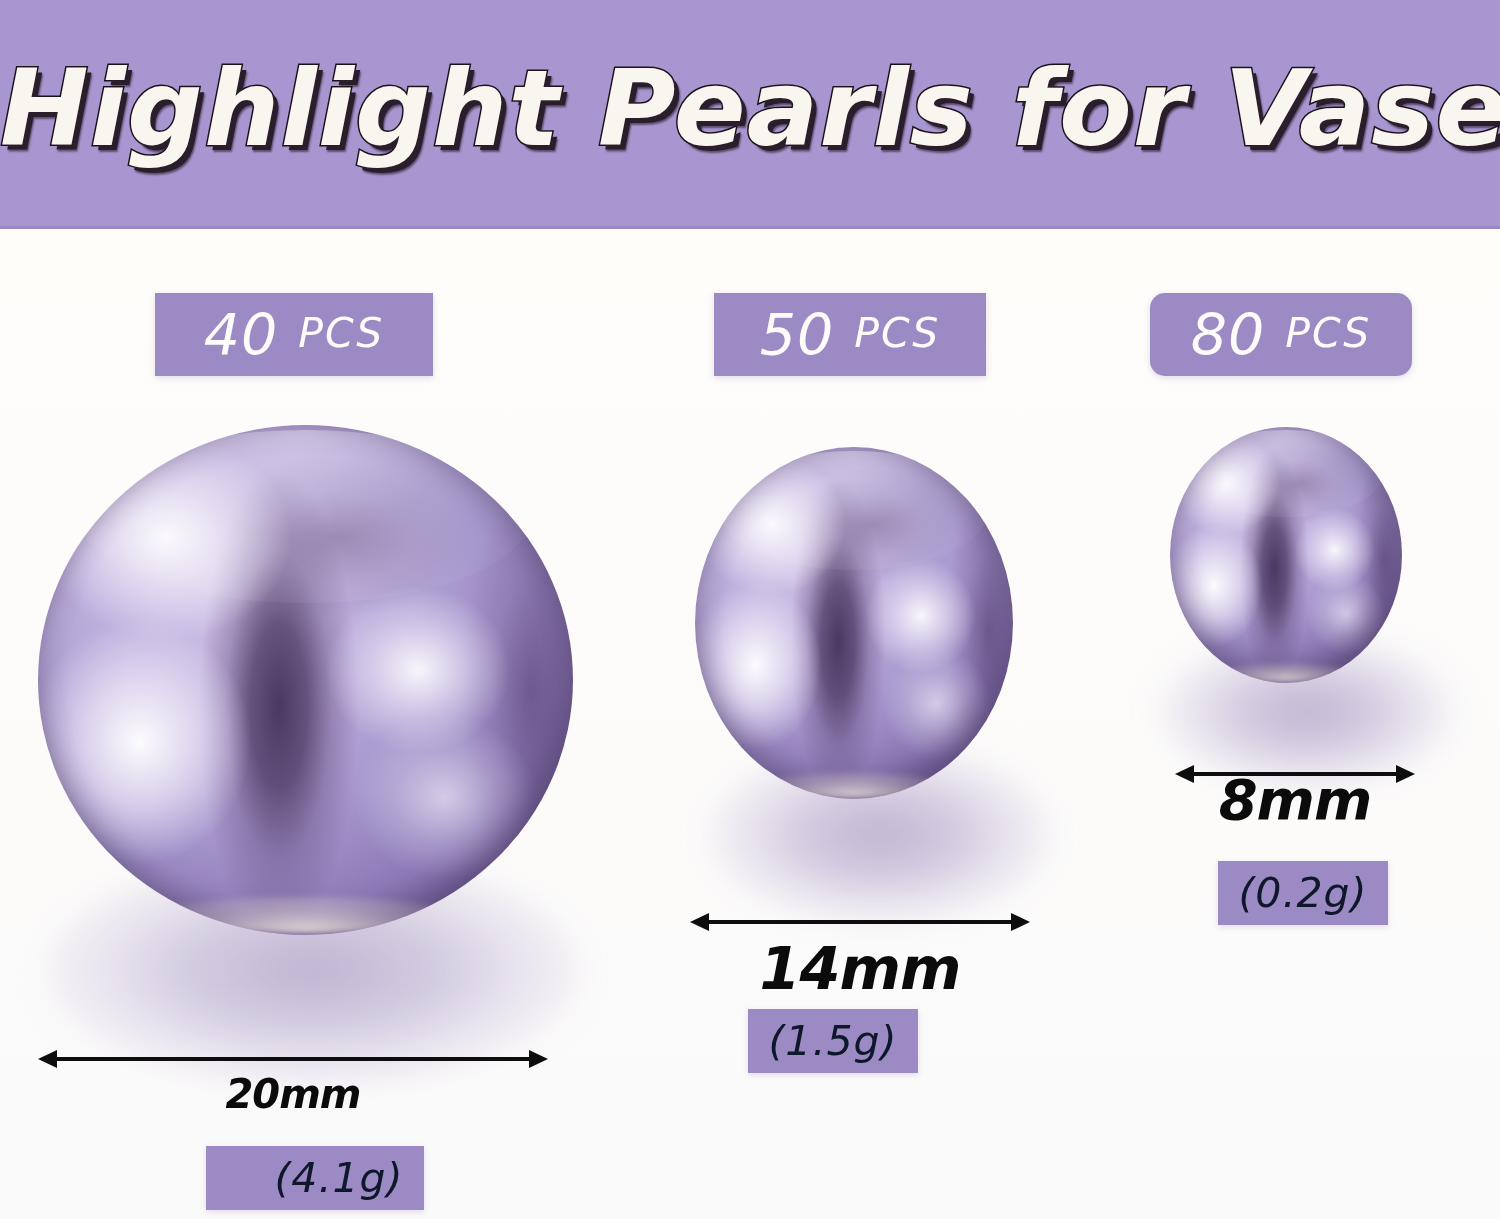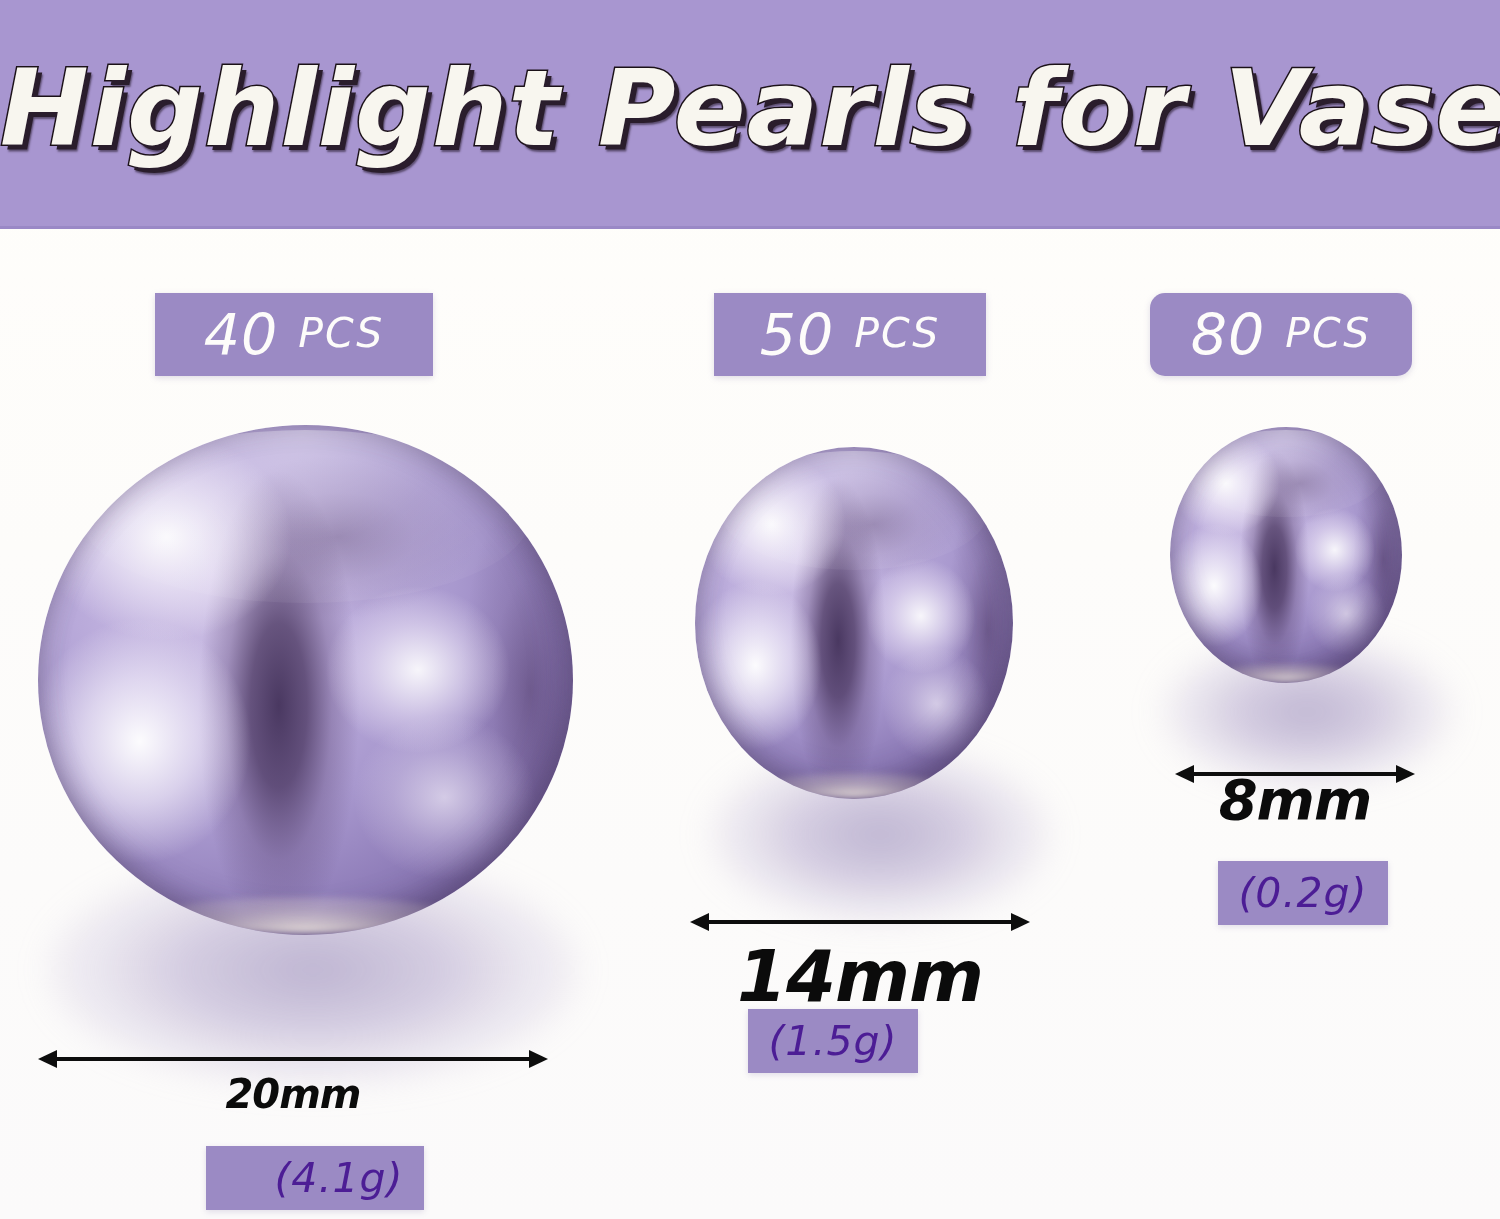--- a/index.html
+++ b/index.html
@@ -234,28 +234,28 @@
     position: absolute;
     text-align: center;
     font-family: "DejaVu Sans", sans-serif;
     font-weight: 700;
     font-style: italic;
     color: #0b0b0b;
     letter-spacing: -1px;
     white-space: nowrap;
   }
   #size-20 { left: 38px;  top: 842px; width: 510px; font-size: 40px; }
-  #size-14 { left: 50px;  top: 705px; width: 340px; font-size: 72px; }
+  #size-14 { left: 50px;  top: 705px; width: 340px; font-size: 59px; }
   #size-8  { left: 105px; top: 538px; width: 240px; font-size: 56px; }
 
   
   .weight-badge {
     position: absolute;
     background: #9b8ac4;
-    color: #4c1d95;
+    color: #0f172a;
     font-family: "DejaVu Sans", sans-serif;
     font-style: italic;
     font-weight: 400;
     font-size: 41px;
     letter-spacing: 1px;
     display: flex;
     align-items: center;
     justify-content: center;
     box-shadow: 0 2px 6px rgba(120,105,160,0.20);
     white-space: nowrap;

